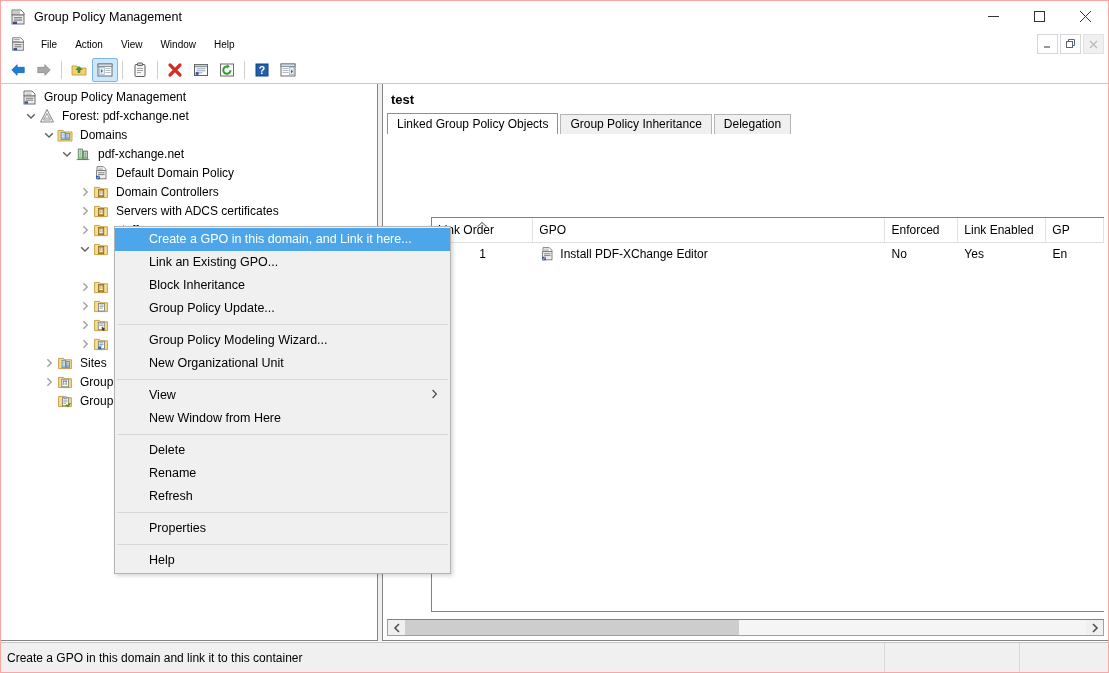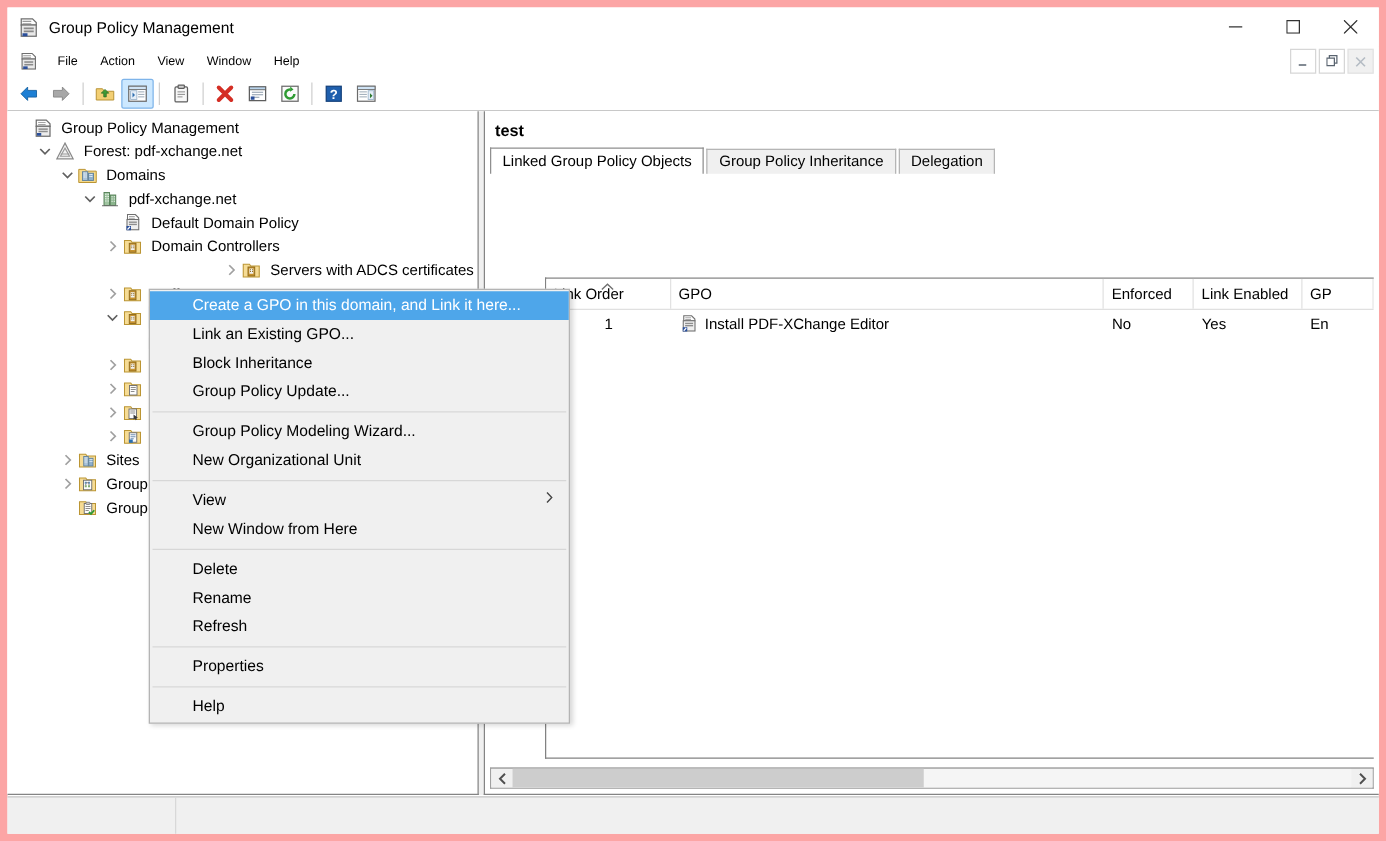--- a/index.html
+++ b/index.html
@@ -2,21 +2,21 @@
 <html><head>
 <meta charset="utf-8">
 <style>
   html,body{margin:0;padding:0;}
   body{
     width:1109px;height:673px;overflow:hidden;
     font-family:"Liberation Sans","DejaVu Sans",sans-serif;
     font-size:12px;color:#000;background:#ffffff;
     -webkit-font-smoothing:antialiased;
   }
-  .app{position:relative;width:1109px;height:673px;border:6px solid #fca5a5;box-sizing:border-box;background:#fff;}
+  .app{position:relative;width:1109px;height:673px;border:1px solid #fca5a5;box-sizing:border-box;background:#fff;}
 
   
   .titlebar{height:31px;display:flex;align-items:center;background:#fff;position:relative;}
   .title-icon{width:18px;height:18px;margin-left:8px;margin-right:7px;flex:0 0 auto;position:relative;}
   .title-text{font-size:12.5px;color:#000;}
   .win-btns{position:absolute;right:0;top:0;height:31px;display:flex;}
   .win-btn{width:46px;height:31px;display:flex;align-items:center;justify-content:center;cursor:default;}
   .win-btn svg{display:block;}
 
   
@@ -337,21 +337,21 @@
             <span class="ticon" style="display: block; width: 16px; height: 16px;">
               <svg class="ic" viewBox="0 0 16 16" xmlns="http://www.w3.org/2000/svg">
                 <path d="M1.6 3.4h5l1 1.4H14.4V13.6H1.6z" fill="#f6dc95" stroke="#bb9533" stroke-width=".85"></path>
                 <rect x="5.4" y="5.6" width="5.4" height="7.2" fill="#c6922f" stroke="#8a6518" stroke-width=".7"></rect>
                 <rect x="6.5" y="6.8" width="3.2" height="4.2" fill="#f2f2f2"></rect>
                 <path d="M7 7.8h.8M8.6 7.8h.8M7 9.2h.8M8.6 9.2h.8" stroke="#8a6518" stroke-width=".75"></path>
               </svg>
             </span>
             <span class="tlabel">Domain Controllers</span>
           </div>
-          <div class="tnode" style="padding-left: 76px; justify-content: flex-end;">
+          <div class="tnode" style="padding-left: 76px;">
             <span class="twist">
               <svg width="10" height="10" viewBox="0 0 10 10">
                 <path d="M3.4 1.2L7.2 5 3.4 8.8" fill="none" stroke="#a0a0a0" stroke-width="1.4"></path>
               </svg>
             </span>
             <span class="ticon" style="display: block; width: 16px; height: 16px;">
               <svg class="ic" viewBox="0 0 16 16" xmlns="http://www.w3.org/2000/svg">
                 <path d="M1.6 3.4h5l1 1.4H14.4V13.6H1.6z" fill="#f6dc95" stroke="#bb9533" stroke-width=".85"></path>
                 <rect x="5.4" y="5.6" width="5.4" height="7.2" fill="#c6922f" stroke="#8a6518" stroke-width=".7"></rect>
                 <rect x="6.5" y="6.8" width="3.2" height="4.2" fill="#f2f2f2"></rect>
@@ -642,17 +642,18 @@
       <div class="ctxitem"><span>Delete</span></div>
       <div class="ctxitem"><span>Rename</span></div>
       <div class="ctxitem"><span>Refresh</span></div>
       <div class="ctxsep"></div>
       <div class="ctxitem"><span>Properties</span></div>
       <div class="ctxsep"></div>
       <div class="ctxitem"><span>Help</span></div>
     </div>
 
   <div class="statusbar">
+    <div class="sb-main">Create a GPO in this domain and link it to this container</div>
     <div class="sb-p2"></div>
     <div class="sb-p3"></div>
   </div>
 
 </div>
 
 </body></html>

